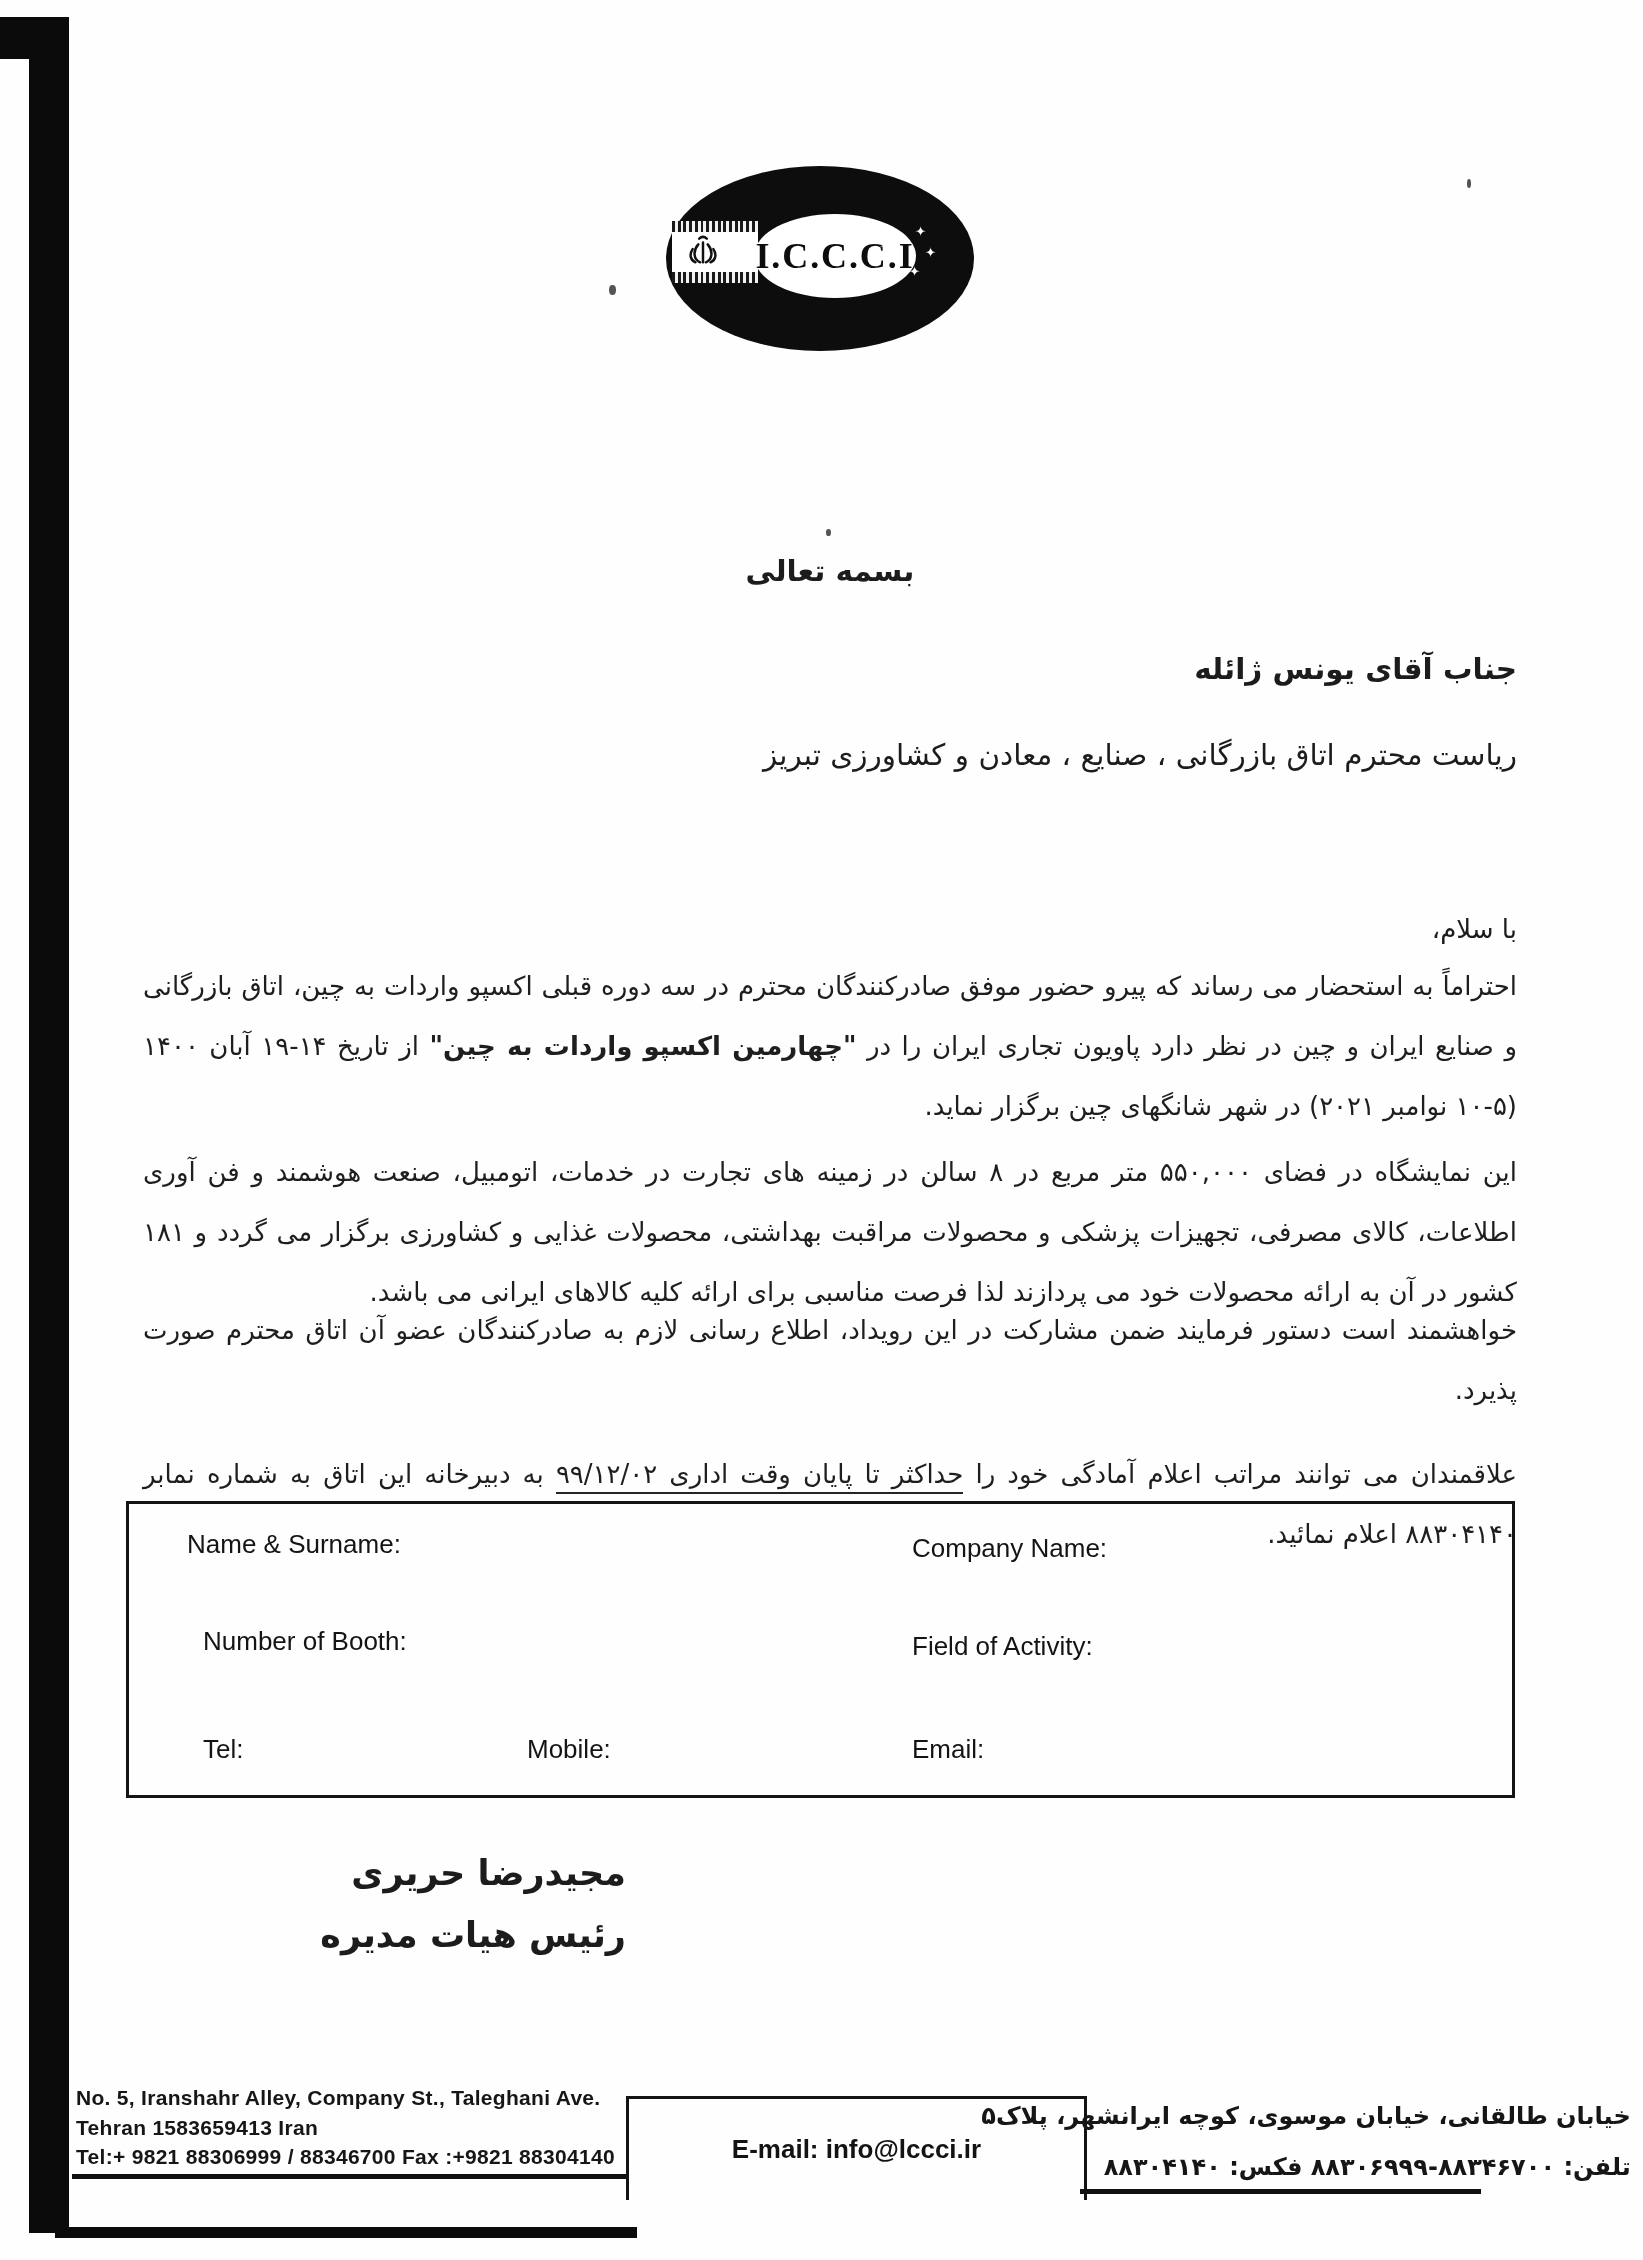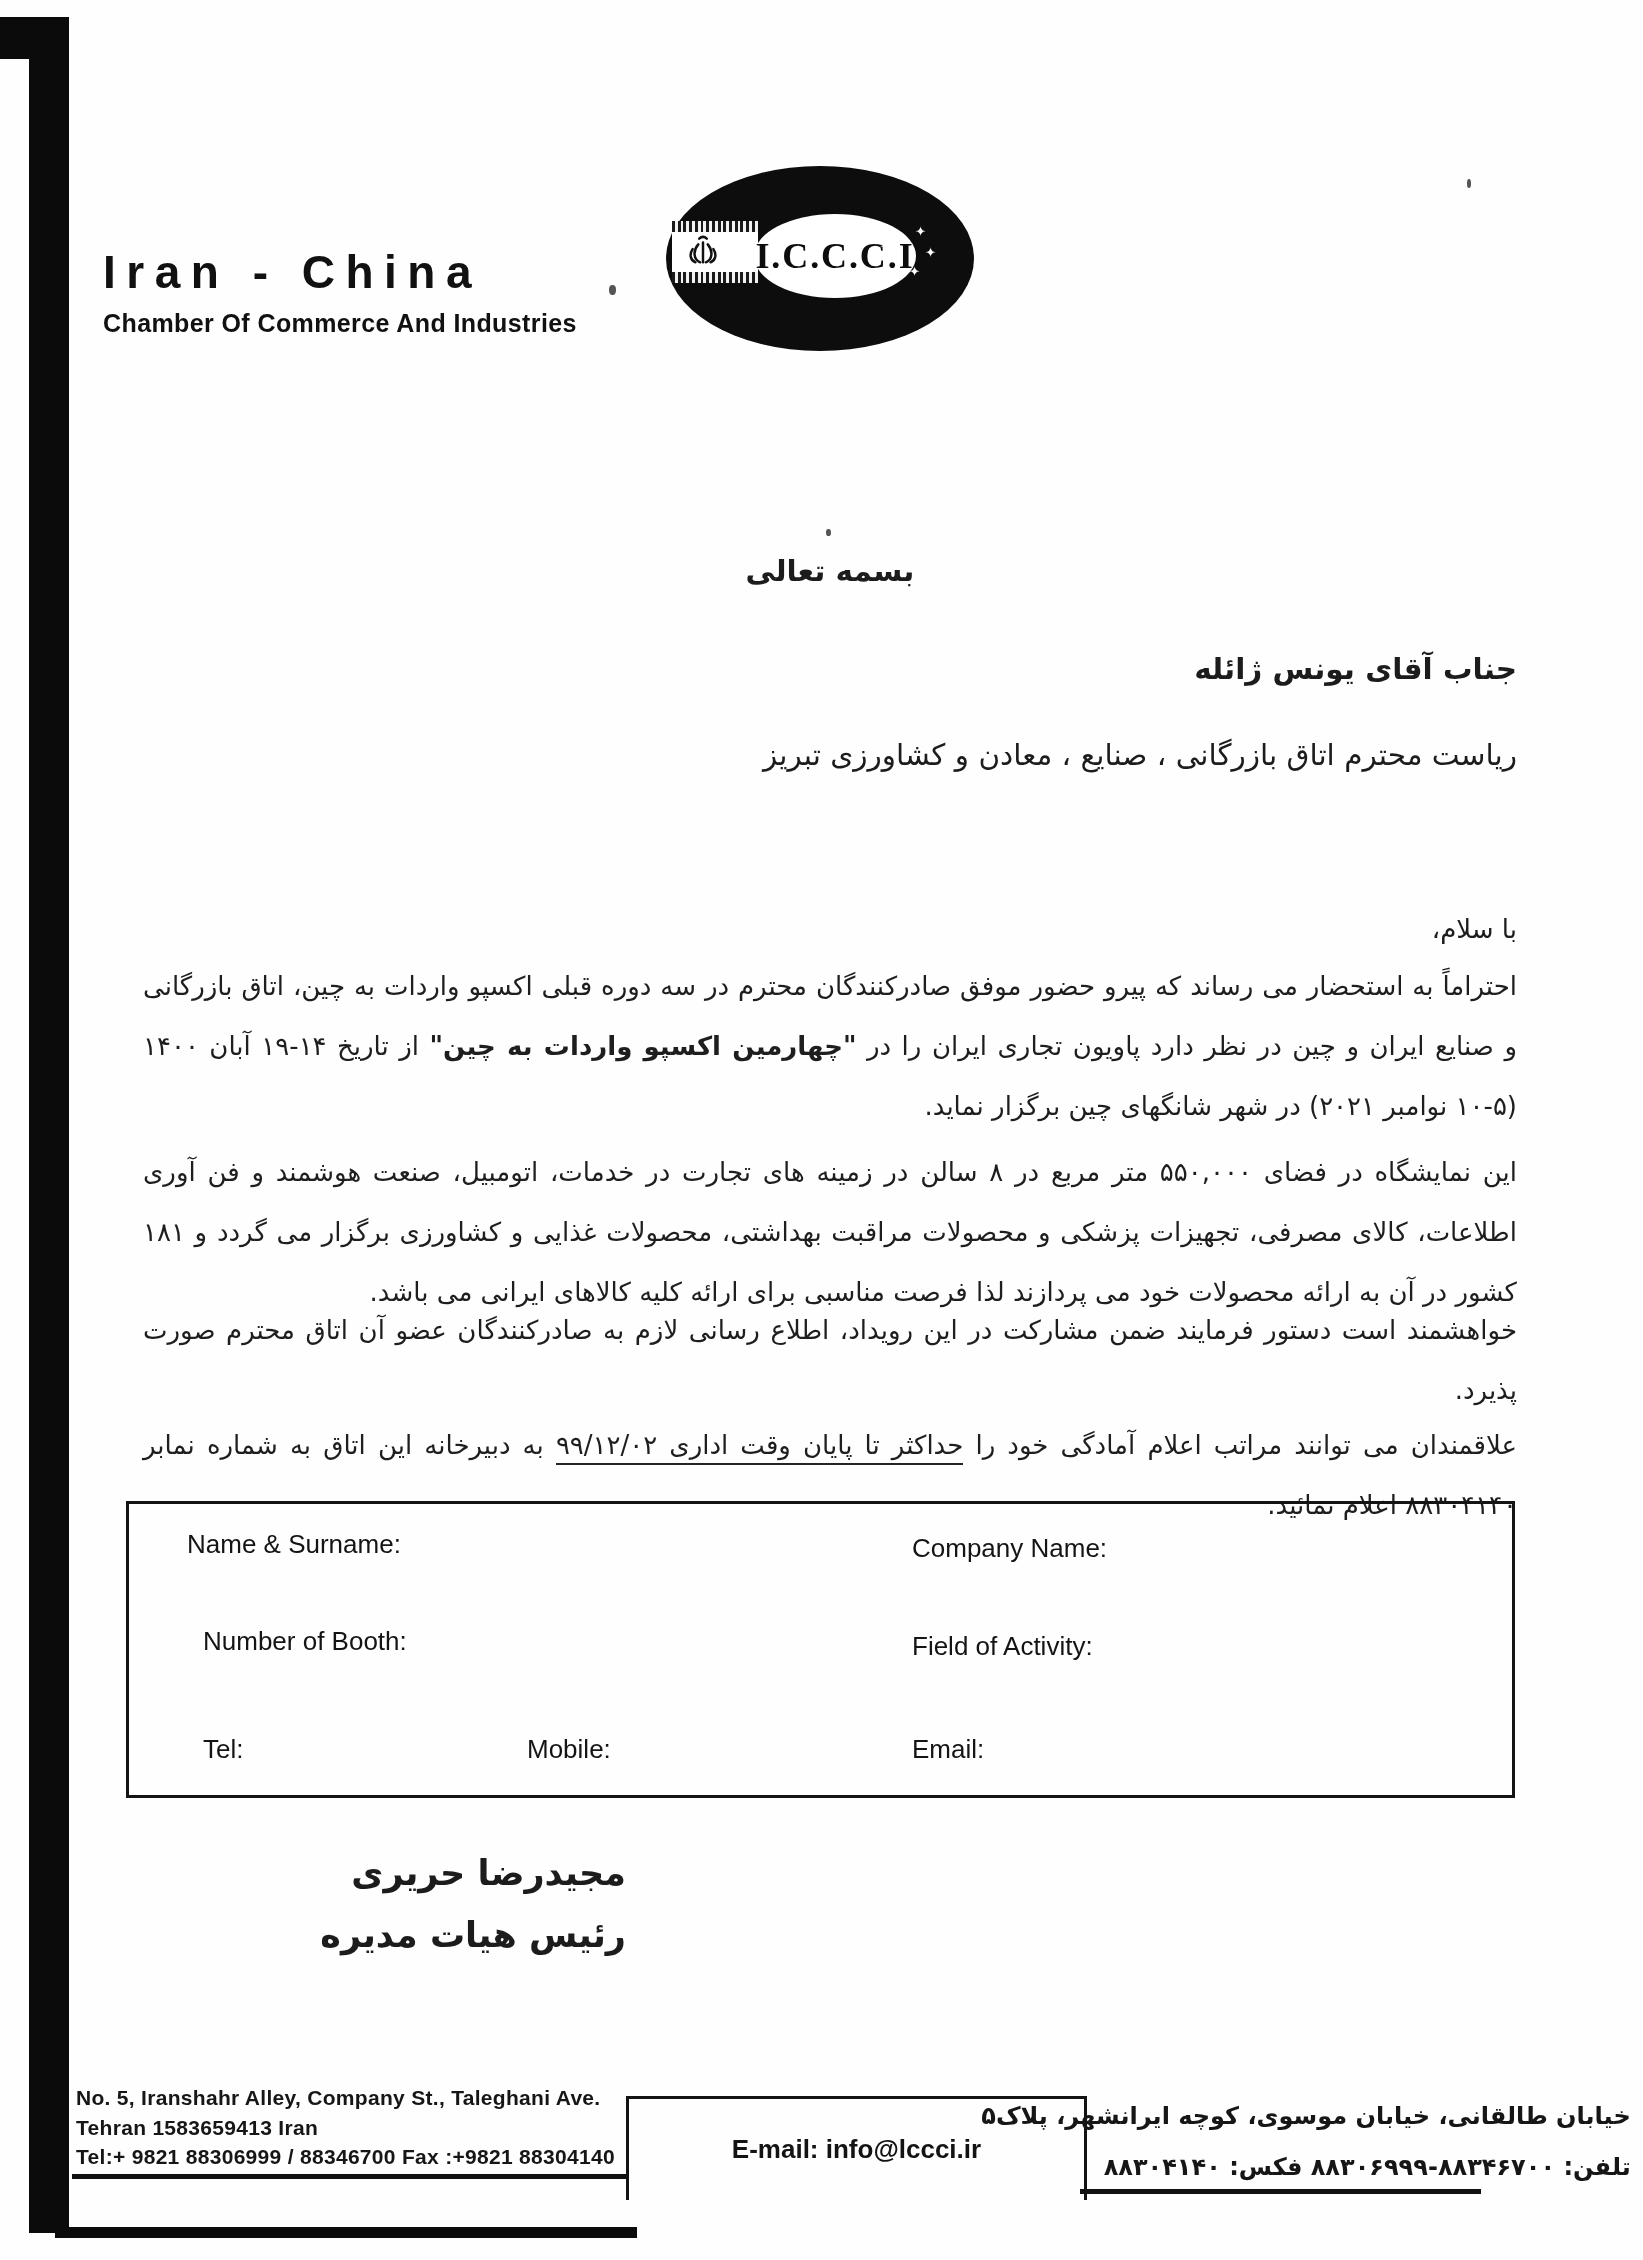--- a/index.html
+++ b/index.html
@@ -35,21 +35,21 @@
   .star-s3{left:243px;top:99px;font-size:13.3px;}
 
   
   .tx{position:absolute;left:143px;width:1374px;}
   .fa{direction:rtl;}
   .basmala{top:554px;text-align:center;font-weight:700;font-size:29.5px;}
   .recipient{top:652px;text-align:right;font-weight:700;font-size:29.5px;}
   .recipient-title{top:738px;text-align:right;font-weight:400;font-size:29.5px;}
   .salutation{top:890px;text-align:right;font-size:26px;margin-top:24px;}
   .para{font-size:26px;line-height:60px;text-align:justify;color:#1e1e1e;}
-  .p1{top:930px;} .p2{top:1116px;} .p3{top:1274px;} .p4{top:1389px;}
+  .p1{top:930px;} .p2{top:1116px;} .p3{top:1274px;} .p4{top:1418px;}
   .b{font-weight:700;}
   .u{border-bottom:2.9px solid #242424;padding-bottom:2.9px;}
 
   
   .formbox{position:absolute;left:126px;top:1501px;width:1383px;height:291px;border:3.8px solid #141414;}
   .flabel{position:absolute;font-family:"Liberation Sans",sans-serif;font-size:26px;color:#141414;}
   .fl-name{left:58px;top:25px;}   .fl-company{left:783px;top:28.5px;}
   .fl-booth{left:74px;top:122px;} .fl-field{left:783px;top:127px;text-align:right;}
   .fl-tel{left:74px;top:230px;}   .fl-mobile{left:398px;top:230px;} .fl-email{left:783px;top:230px;}
 
@@ -74,24 +74,20 @@
 
 <div class="page">
 
   <div class="scan-bar"></div>
   <div class="scan-cap"></div>
   <div class="scan-bottom"></div>
   <div class="speck" style="left:609px;top:285px;width:6.7px;height:9.5px;"></div>
   <div class="speck" style="left:826px;top:529px;width:4.8px;height:6.7px;"></div>
   <div class="speck" style="left:1467px;top:179px;width:3.8px;height:8.6px;"></div>
 
-  <div class="brand">
-    <div class="brand-title">Iran - China</div>
-    <div class="brand-sub">Chamber Of Commerce And Industries</div>
-  </div>
 
   <div class="logo">
     <div class="logo-oval"></div>
     <div class="logo-band"></div>
     <div class="logo-hatch hatch-top"></div>
     <div class="logo-hatch hatch-bot"></div>
     <svg class="logo-emblem" viewBox="-18 -18 36 36">
       <g stroke="#111" stroke-width="2.6" fill="none" stroke-linecap="round">
         <path d="M0,-9 L0,12"></path>
         <path d="M-5,-7 C-11,0 -10,9 -3,12"></path>

